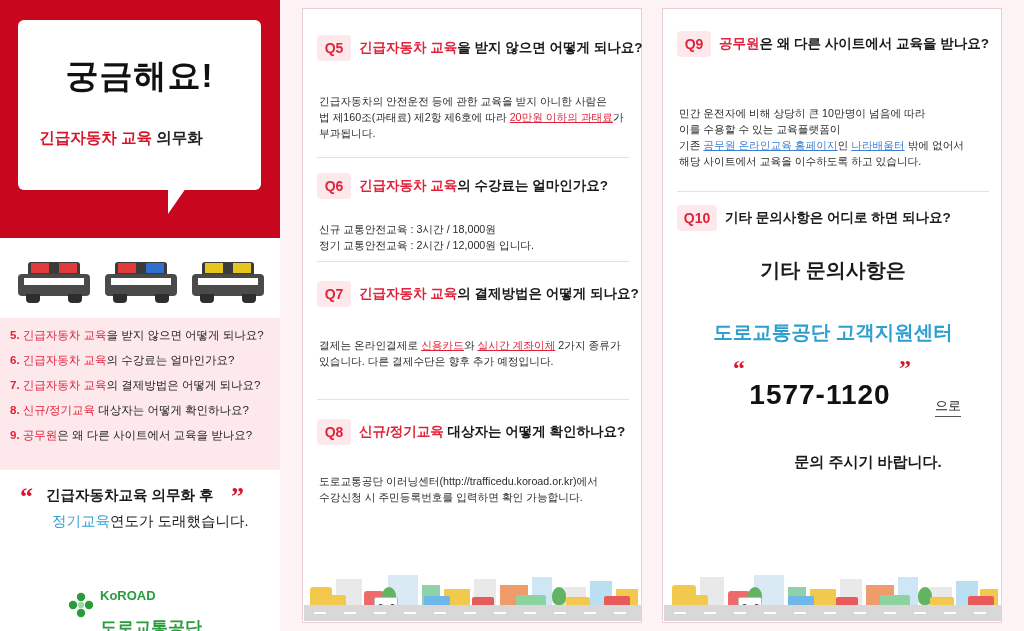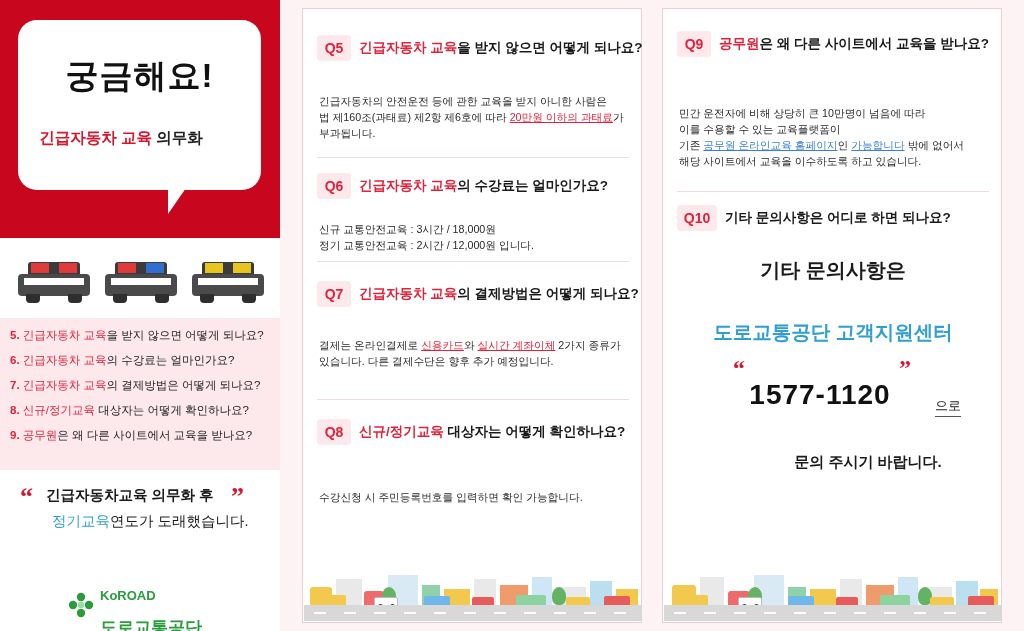--- a/index.html
+++ b/index.html
@@ -27,21 +27,21 @@
     position: absolute;
     left: 0; top: 0;
     width: 280px; height: 238px;
     background: #c8071e;
   }
   #bubble {
     position: absolute;
     left: 18px; top: 20px;
     width: 243px; height: 170px;
     background: #ffffff;
-    border-radius: 19px;
+    border-radius: 6px;
   }
   #bubble-tail2 {
     position: absolute;
     left: 168px; top: 188px;
     width: 0; height: 0;
     border-top: 26px solid #ffffff;
     border-right: 18px solid transparent;
   }
   #bubble-title {
     position: absolute;
@@ -435,21 +435,21 @@
     <div class="sep" style="top:390px;"></div>
 
     <div class="qblock" style="top:410px;">
       <div class="qhead">
         <div class="qbadge">Q8</div>
         <div class="qtext off">
           <span class="hl">신규/정기교육</span><span> 대상자는 어떻게 확인하나요?</span>
         </div>
       </div>
       <div class="abody" style="top:54px;">
-        <br>
+        <span>도로교통공단 이러닝센터(http://trafficedu.koroad.or.kr)에서</span><br>
         <span>수강신청 시 주민등록번호를 입력하면 확인 가능합니다.</span>
       </div>
     </div>
 
     <div class="city">
       <div class="bld" style="left:6px;width:22px;height:18px;background:#f2c94c;border-radius:3px 3px 0 0;"></div>
       <div class="bld" style="left:32px;width:26px;height:26px;background:#e9e9e9;"></div>
       <div class="bld" style="left:60px;width:20px;height:14px;background:#ef6b6b;border-radius:3px 3px 0 0;"></div>
       <div class="bld" style="left:84px;width:30px;height:30px;background:#d9eaf5;"></div>
       <div class="bld" style="left:118px;width:18px;height:20px;background:#8fd1a8;"></div>
@@ -514,21 +514,21 @@
       <div class="qhead">
         <div class="qbadge">Q9</div>
         <div class="qtext off">
           <span class="hl">공무원</span><span>은 왜 다른 사이트에서 교육을 받나요?</span>
         </div>
       </div>
       <div class="abody" style="top:58px;">
         <br>
         <span>민간 운전자에 비해 상당히 큰 10만명이 넘음에 따라</span><br>
         <span>이를 수용할 수 있는 교육플랫폼이</span><br>
-        <span>기존 </span><span class="blueu">공무원 온라인교육 홈페이지</span><span>인 </span><span class="blueu">가능합니다</span><span> 밖에 없어서</span><br>
+        <span>기존 </span><span class="blueu">공무원 온라인교육 홈페이지</span><span>인 </span><span class="blueu">나라배움터</span><span> 밖에 없어서</span><br>
         <span>해당 사이트에서 교육을 이수하도록 하고 있습니다.</span>
       </div>
     </div>
     <div class="sep" style="top:182px;"></div>
 
     <div class="qblock" style="top:196px;">
       <div class="qhead">
         <div class="qbadge wide">Q10</div>
         <div class="qtext off-wide">기타 문의사항은 어디로 하면 되나요?</div>
       </div>

